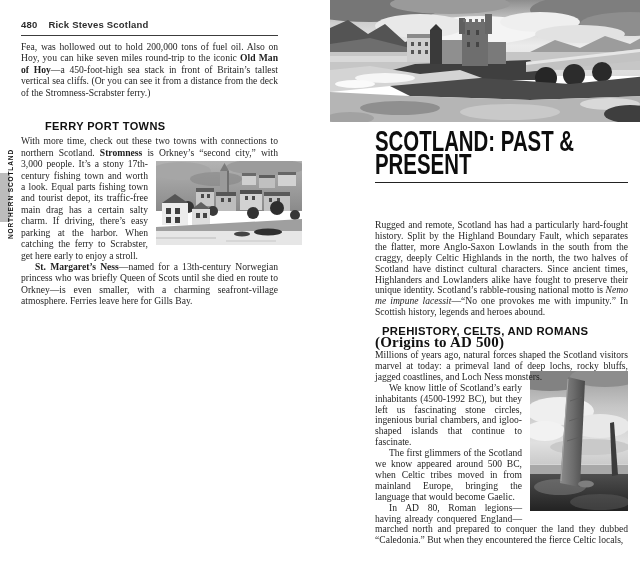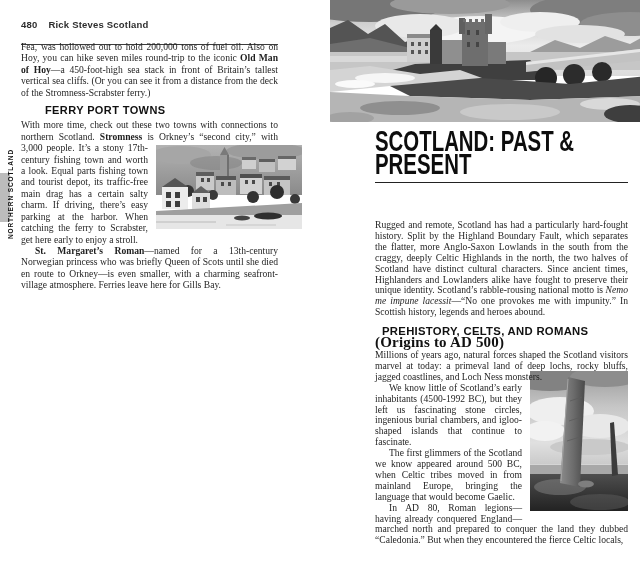--- a/index.html
+++ b/index.html
@@ -4,34 +4,34 @@
 <style>
   * { margin:0; padding:0; box-sizing:border-box; }
   html,body { width:640px; height:568px; }
   body { background:#ffffff; font-family:"Liberation Serif", serif; color:#1f1f1f; position:relative; overflow:hidden; }
 
   .page { position:absolute; top:0; height:568px; width:320px; background:#fff; }
   .page.left  { left:0; }
   .page.right { left:330px; }
 
   
-  .lp-header { position:absolute; left:21px; top:19px; width:257px; padding-bottom:14px;
+  .lp-header { position:absolute; left:21px; top:19px; width:257px; padding-bottom:5px;
                border-bottom:1.5px solid #3c3c3c; font-family:"Liberation Sans",sans-serif;
                font-weight:700; font-size:9.5px; color:#2e2e2e; letter-spacing:0.2px; }
   .lp-header .pnum { margin-right:11px; }
 
   .side-tab  { position:absolute; left:0; top:173px; width:10px; height:49px; background:#bcbcbc; }
   .side-label{ position:absolute; left:7px; top:149px; writing-mode:vertical-rl; transform:rotate(180deg);
                font-family:"Liberation Sans",sans-serif; font-weight:700; font-size:6.5px;
                letter-spacing:0.9px; color:#141414; white-space:nowrap; }
 
   .lp-body { position:absolute; left:21px; top:41px; width:257px;
              font-size:9.6px; line-height:11.4px; text-align:justify; }
   .lp-body h2 { font-family:"Liberation Sans",sans-serif; font-size:11px; letter-spacing:0.4px;
-                color:#111; margin:7px 0 3px 0; text-align:left;padding-left:24px; }
+                color:#111; margin:23px 0 3px 0; text-align:left;padding-left:24px; }
   p.just { text-align:justify; }
   .indent { text-indent:14px; }
 
   .stromness-float { float:right; width:146px; height:84px; margin:3px -24px 4px 8px; }
   .stromness-float svg { display:block; width:100%; height:100%; }
 
   
   .castle-fig { position:absolute; left:0; top:0; width:318px; height:122px; }
   .castle-fig svg { display:block; width:100%; height:100%; }
 
@@ -127,21 +127,21 @@
             <rect x="47" y="52" width="4" height="5" fill="#454545"></rect>
           <path d="M0,66 L146,58 L146,70 L0,76 Z" fill="#9f9f9f"></path>
           <rect x="0" y="70" width="146" height="14" fill="#e6e6e6"></rect>
           <rect x="0" y="76" width="60" height="2" fill="#d0d0d0"></rect>
           <rect x="70" y="79" width="50" height="2" fill="#d6d6d6"></rect>
           <ellipse cx="112" cy="71" rx="14" ry="3.5" fill="#2f2f2f"></ellipse>
           <ellipse cx="86" cy="73" rx="8" ry="2.5" fill="#444444"></ellipse>
         </svg>
         </span><span>It’s a stony 17th-century fishing town and worth a look. Equal parts fishing town and tourist depot, its traffic-free main drag has a certain salty charm. If driving, there’s easy parking at the harbor. When catching the ferry to Scrabster, get here early to enjoy a stroll.</span></p>
 
-    <p class="just indent"><b>St. Margaret’s Roman</b><span>—named for a 13th-century Norwegian princess who was briefly Queen of Scots until she died en route to Orkney—is even smaller, with a charming seafront-village atmosphere. Ferries leave here for Gills Bay.</span></p>
+    <p class="just indent"><b>St. Margaret’s Ness</b><span>—named for a 13th-century Norwegian princess who was briefly Queen of Scots until she died en route to Orkney—is even smaller, with a charming seafront-village atmosphere. Ferries leave here for Gills Bay.</span></p>
   </div>
 </section>
 
 <section class="page right">
 
   <figure class="castle-fig">
     <svg viewBox="0 0 318 122" preserveAspectRatio="none" xmlns="http://www.w3.org/2000/svg">
       <defs>
         <linearGradient id="skyg" x1="0" y1="0" x2="0" y2="1">
           <stop offset="0" stop-color="#8d8d8d"></stop>

